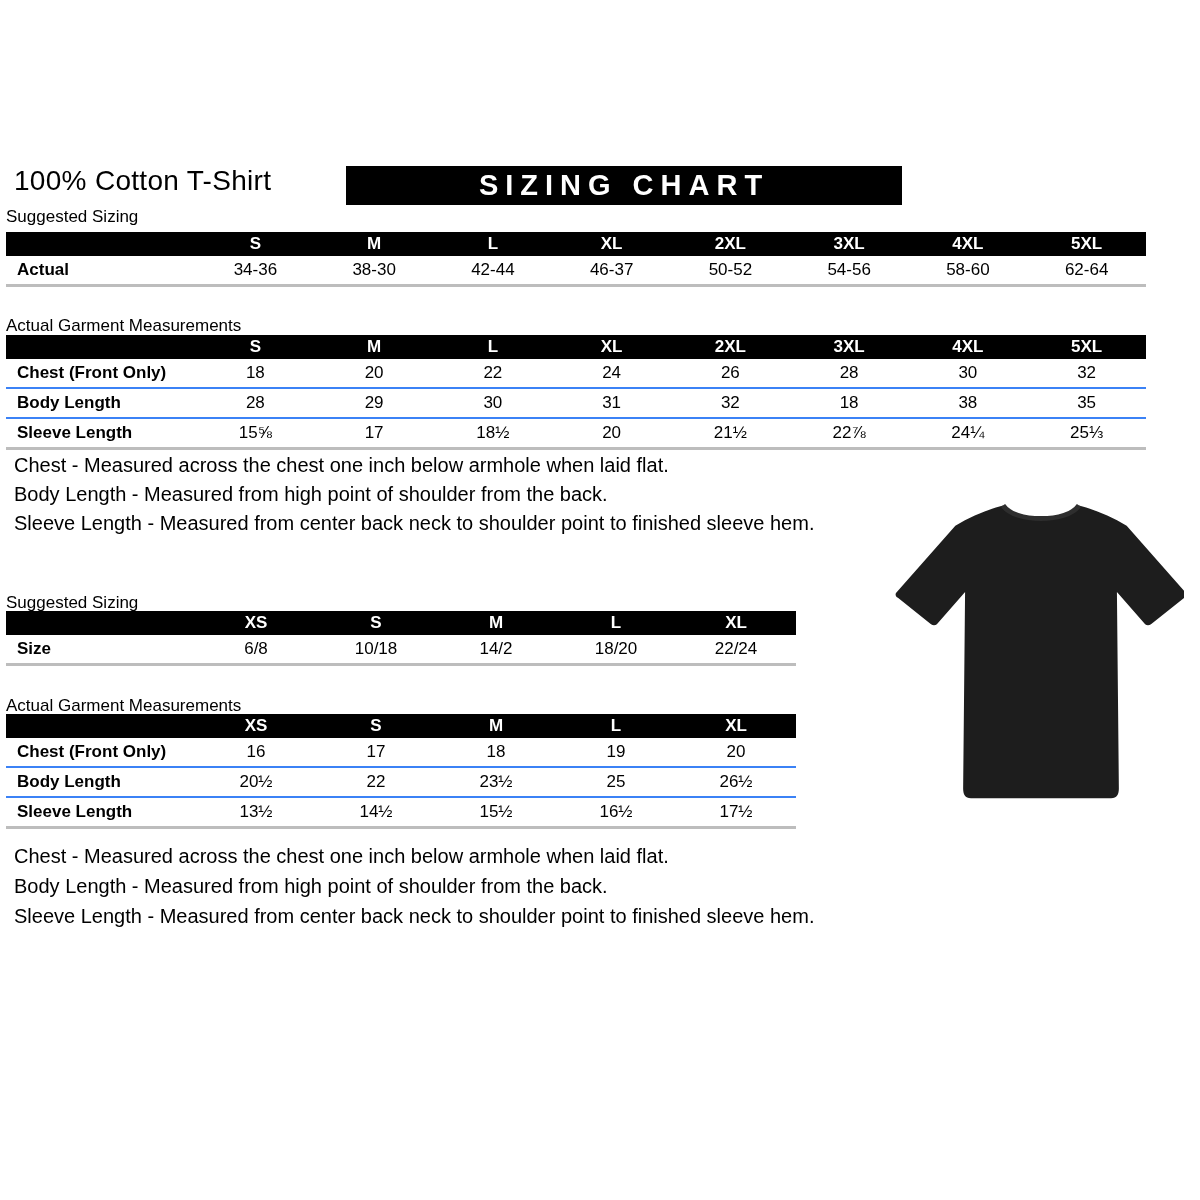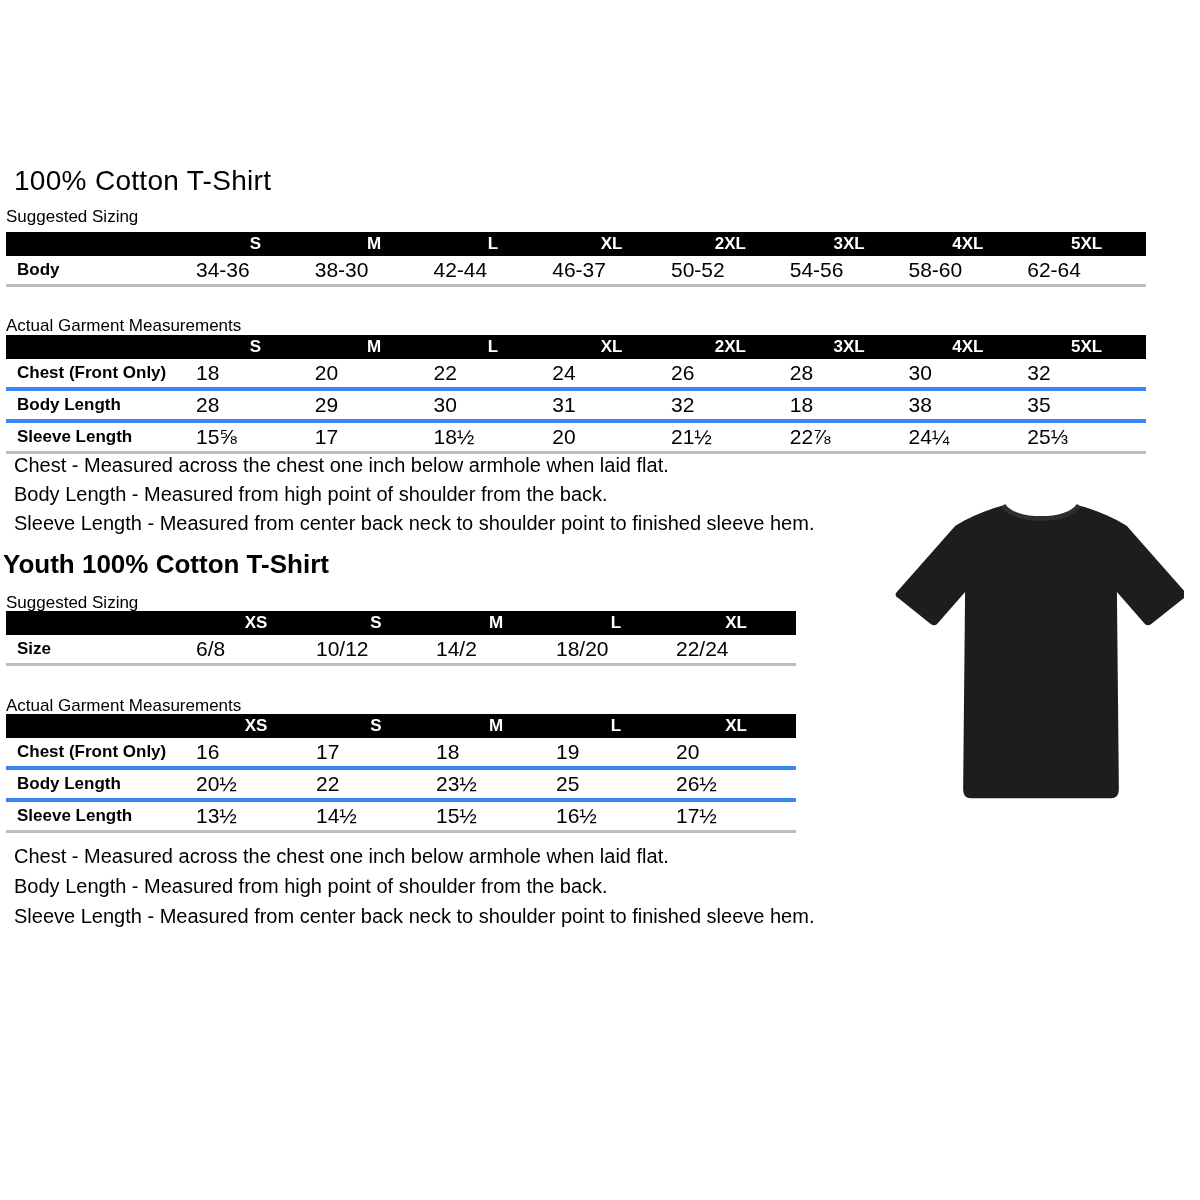--- a/index.html
+++ b/index.html
@@ -21,57 +21,58 @@
   .table-wrap { position: absolute; }
   #t-adult-sugg { left: 6px; top: 232px; width: 1140px; }
   #t-adult-act  { left: 6px; top: 335px; width: 1140px; }
   #t-youth-sugg { left: 6px; top: 611px; width: 790px; }
   #t-youth-act  { left: 6px; top: 714px; width: 790px; }
 
   .size-table { border-collapse: collapse; table-layout: fixed; width: 100%; border-bottom: 3px solid #bdbdbd; }
   .size-table thead th { background: #000; color: #fff; font-size: 17px; font-weight: 700;
                          height: 24px; line-height: 24px; text-align: center; padding: 0; }
   .size-table thead th.label-col { width: 190px; }
-  .size-table td { font-size: 21px; line-height: 20px; padding: 4px 0; }
+  .size-table td { font-size: 17px; line-height: 20px; text-align: center; padding: 4px 0; }
   .size-table tbody th.row-label { font-size: 17px; line-height: 20px; font-weight: 700;
                                    text-align: left; padding: 4px 0 4px 11px; }
-  .size-table tbody tr + tr { border-top: 4px solid #3b82f6; }
+  .size-table tbody tr + tr { border-top: 2px solid #3b82f6; }
 
   .notes { position: absolute; left: 14px; font-size: 20px; }
   #notes-adult { top: 451px; line-height: 29px; }
   #notes-youth { top: 841px; line-height: 30px; }
 
   .tshirt { position: absolute; left: 895px; top: 478px; width: 292px; height: 338px; }
 </style>
 </head>
 <body>
 
 <div class="page">
 
   <div class="doc-title">100% Cotton T-Shirt</div>
+  <div class="banner">SIZING CHART</div>
 
   <div class="section-label" id="sl-adult-sugg">Suggested Sizing</div>
   <div class="table-wrap" id="t-adult-sugg">
       <table class="size-table">
         <thead>
           <tr>
             <th class="label-col"></th>
             <th>S</th>
             <th>M</th>
             <th>L</th>
             <th>XL</th>
             <th>2XL</th>
             <th>3XL</th>
             <th>4XL</th>
             <th>5XL</th>
           </tr>
         </thead>
         <tbody>
           <tr>
-            <th class="row-label">Body</th>
+            <th class="row-label">Actual</th>
             <td>34-36</td>
             <td>38-30</td>
             <td>42-44</td>
             <td>46-37</td>
             <td>50-52</td>
             <td>54-56</td>
             <td>58-60</td>
             <td>62-64</td>
           </tr>
         </tbody>
@@ -131,40 +132,39 @@
         </tbody>
       </table>
     </div>
 
   <div class="notes" id="notes-adult">
     <div>Chest - Measured across the chest one inch below armhole when laid flat.</div>
     <div>Body Length - Measured from high point of shoulder from the back.</div>
     <div>Sleeve Length - Measured from center back neck to shoulder point to finished sleeve hem.</div>
   </div>
 
-  <div class="youth-title">Youth 100% Cotton T-Shirt</div>
 
   <div class="section-label" id="sl-youth-sugg">Suggested Sizing</div>
   <div class="table-wrap" id="t-youth-sugg">
       <table class="size-table">
         <thead>
           <tr>
             <th class="label-col"></th>
             <th>XS</th>
             <th>S</th>
             <th>M</th>
             <th>L</th>
             <th>XL</th>
           </tr>
         </thead>
         <tbody>
           <tr>
             <th class="row-label">Size</th>
             <td>6/8</td>
-            <td>10/12</td>
+            <td>10/18</td>
             <td>14/2</td>
             <td>18/20</td>
             <td>22/24</td>
           </tr>
         </tbody>
       </table>
     </div>
 
   <div class="section-label" id="sl-youth-act">Actual Garment Measurements</div>
   <div class="table-wrap" id="t-youth-act">

